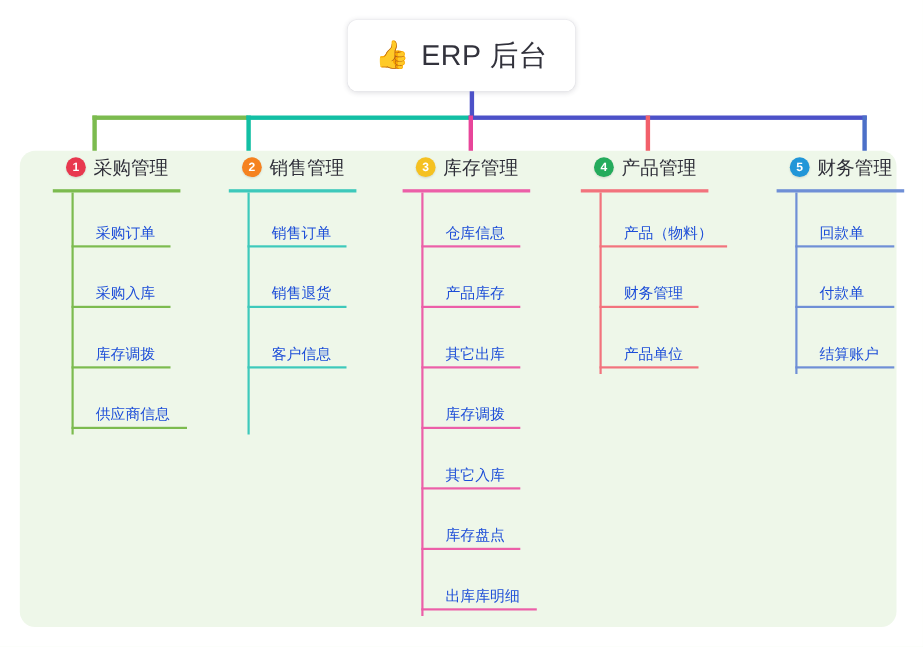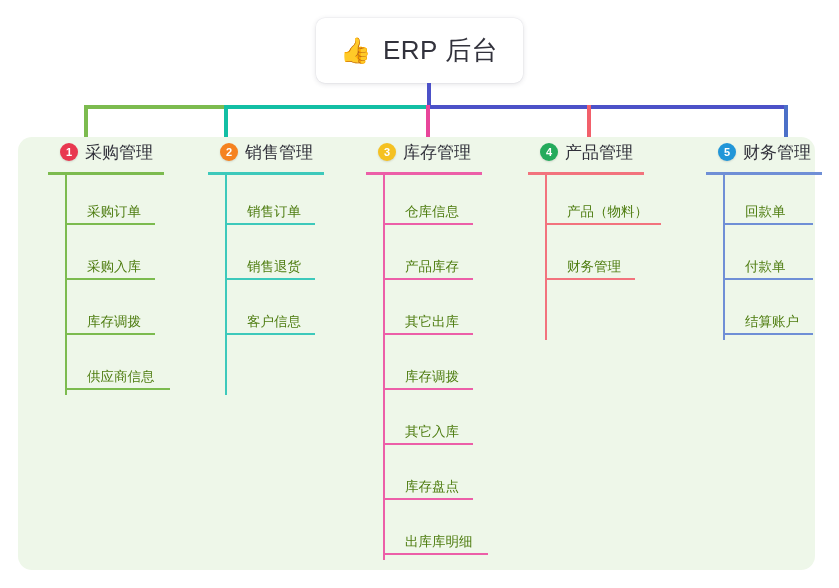--- a/index.html
+++ b/index.html
@@ -85,21 +85,21 @@
   .spine{position:absolute;left:0;top:0;width:2px;}
 
   .item{
     position:relative;
     height:55px;
     padding-left:22px;
     box-sizing:border-box;
   }
   .item-label{
     position:absolute;left:22px;bottom:9px;
-    font-size:13.5px;color:#4d7c0f;white-space:nowrap;
+    font-size:13.5px;color:#1d4ed8;white-space:nowrap;
   }
   .item-rule{
     position:absolute;left:0;bottom:5px;height:2px;
   }
 </style>
 </head>
 <body style="background: rgb(255, 255, 255);">
 
 <div id="root">
 
@@ -218,20 +218,24 @@
       <div class="col-body">
         <div class="spine" style="height: 165px; background: rgb(242, 115, 125);"></div>
         <div class="item">
           <span class="item-label">产品（物料）</span>
           <span class="item-rule" style="width: 116px; background: rgb(242, 115, 125);"></span>
         </div>
         <div class="item">
           <span class="item-label">财务管理</span>
           <span class="item-rule" style="width: 90px; background: rgb(242, 115, 125);"></span>
         </div>
+        <div class="item">
+          <span class="item-label">产品单位</span>
+          <span class="item-rule" style="width: 90px; background: rgb(242, 115, 125);"></span>
+        </div>
       </div>
     </div>
 
     <div class="col c5">
       <div class="col-head">
         <span class="badge" style="background: rgb(33, 150, 216);">5</span>
         <span class="col-title">财务管理</span>
       </div>
       <div class="head-rule" style="width: 116px; background: rgb(111, 143, 214);"></div>
       <div class="col-body">

